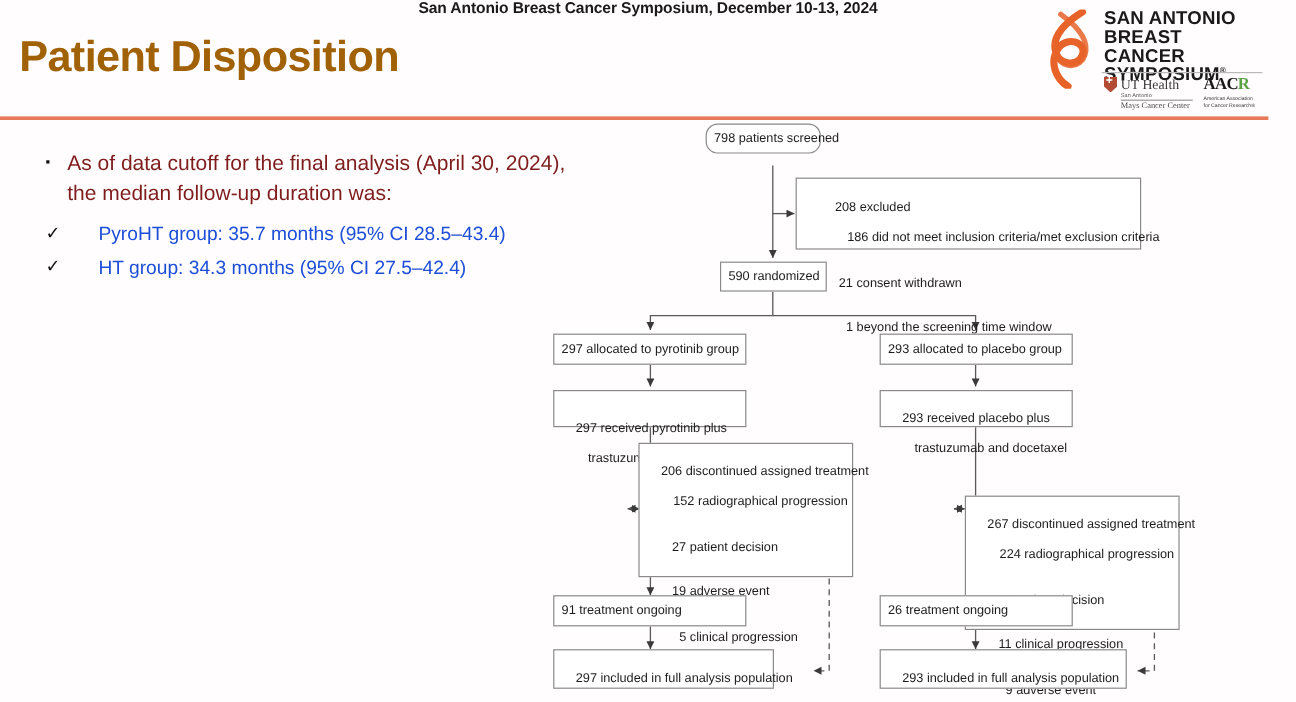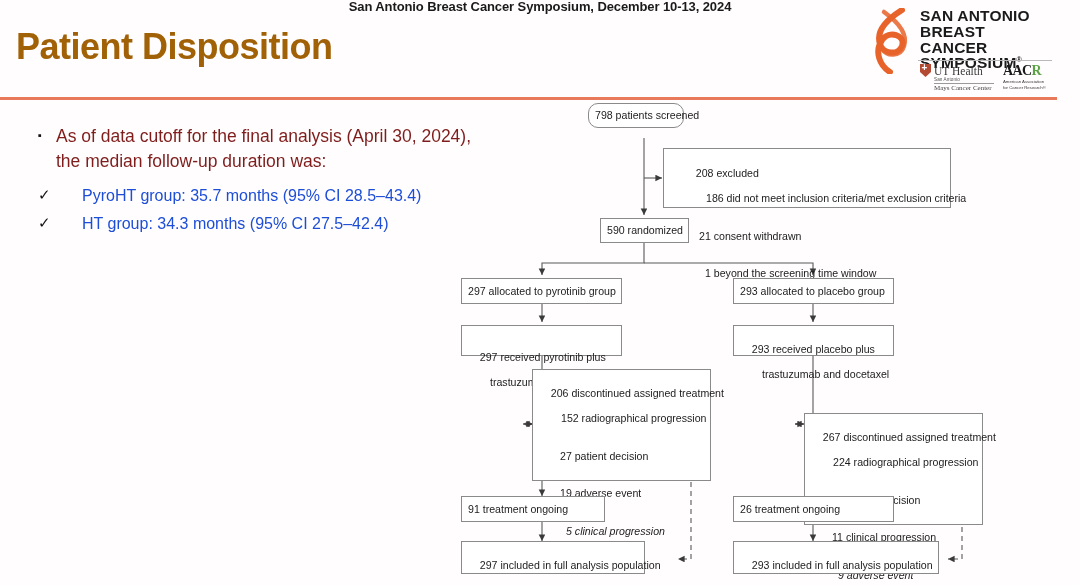--- a/index.html
+++ b/index.html
@@ -187,21 +187,21 @@
     font-size: 10.6px;
     line-height: 12.6px;
     color: #1c1c1c;
     padding: 3px 5px 3px 6px;
     white-space: pre;
   }
   .fbox.center-v { display: flex; align-items: center; }
   .ind1 { padding-left: 22px; display: block; }
   .ind2 { padding-left: 15px; display: block; }
   .ind3 { padding-left: 21px; display: block; }
-  .ind4 { padding-left: 27px; display: block; font-style: italic; }
+  .ind4 { padding-left: 27px; display: block; }
 </style>
 </head>
 <body>
 
 <div id="slide">
 
   <div class="conf-banner">San Antonio Breast Cancer Symposium, December 10-13, 2024</div>
 
   <div class="slide-title">Patient Disposition</div>
 
@@ -336,21 +336,21 @@
     <span>267 discontinued assigned treatment</span>
     <span class="ind1">224 radiographical progression</span>
     <span class="ind3">18 patient decision</span>
     <span class="ind3">11 clinical progression</span>
     <span class="ind4">9 adverse event</span>
     <span class="ind4">2 death</span>
     
     
   </div>
 
-  <div class="fbox center-v" style="left:461px; top:496px; width:144px; height:26px;">91 treatment ongoing</div>
+  <div class="fbox center-v" style="left:461px; top:496px; width:161px; height:26px;">91 treatment ongoing</div>
 
   <div class="fbox center-v" style="left:733px; top:496px; width:161px; height:26px;">26 treatment ongoing</div>
 
   <div class="fbox" style="left:461px; top:541px; width:184px; height:33px; padding-top:4px;">
     <span>297 included in full analysis population</span>
     <span style="display:block;">297 included in safety population</span>
   </div>
 
   <div class="fbox" style="left:733px; top:541px; width:206px; height:33px; padding-top:4px;">
     <span>293 included in full analysis population</span>

